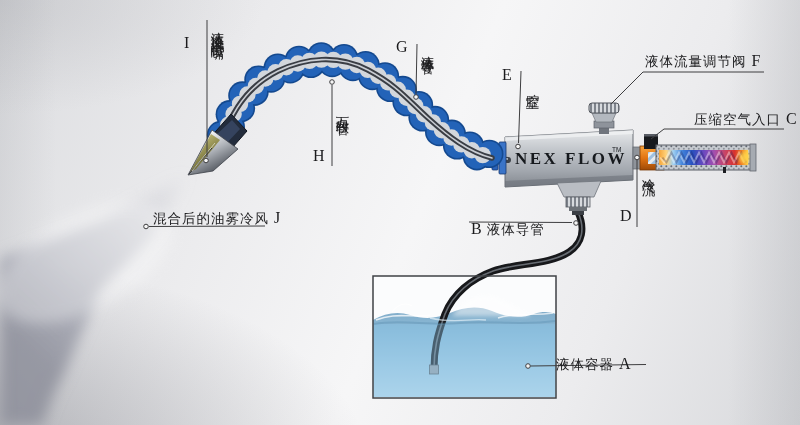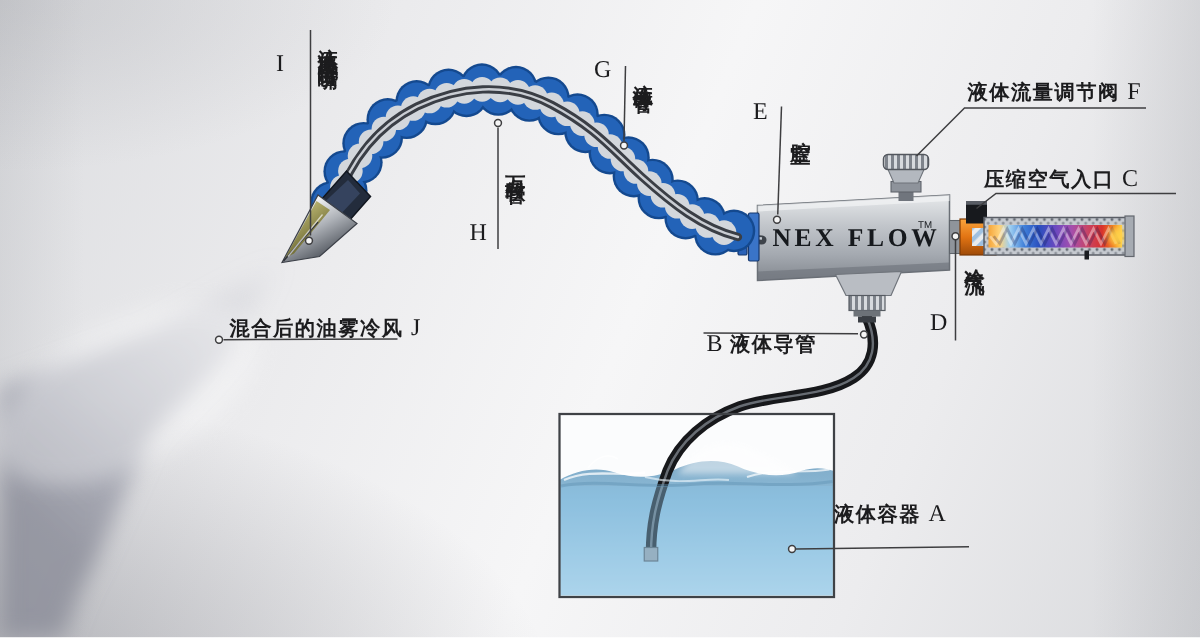--- a/index.html
+++ b/index.html
@@ -11,21 +11,21 @@
   }
   .vignette {
     position:absolute; inset:0; pointer-events:none;
     background:
       radial-gradient(90% 85% at -6% 110%, rgba(105,107,116,.50), rgba(105,107,116,0) 58%),
       radial-gradient(55% 45% at 0% 0%, rgba(140,141,147,.22), rgba(140,141,147,0) 60%),
       linear-gradient(90deg, rgba(150,152,158,.16) 0%, rgba(150,152,158,0) 7%, rgba(150,152,158,0) 91%, rgba(150,152,158,.22) 100%);
   }
   svg.art { position:absolute; inset:0; }
   .hlabel { position:absolute; white-space:nowrap; line-height:1.1; }
-  .cjk { font-size:13.5px; font-weight:700; color:#1c1c1e; letter-spacing:1px; }
+  .cjk { font-size:13.5px; font-weight:400; color:#1c1c1e; letter-spacing:1px; }
   .letter { font-family:"Liberation Serif",serif; font-size:16px; font-weight:500; color:#1b1b1d; }
   .hlabel .letter { margin-left:5px; }
   .hlabel.letter-first .letter { margin-left:0; margin-right:5px; }
   .vlabel { position:absolute; writing-mode:vertical-rl; text-orientation:upright; letter-spacing:2px; }
   .lone-letter { position:absolute; font-family:"Liberation Serif",serif; font-size:16px; color:#1b1b1d; }
 </style>
 </head>
 <body>
 
 <div class="stage">
@@ -312,25 +312,25 @@
 
   <div class="vlabel cjk" style="left:209px; top:21px;">液体冷风混合喷嘴</div>
   <div class="vlabel cjk" style="left:334px; top:106px;">万向软管</div>
   <div class="vlabel cjk" style="left:419px; top:45px;">液体导管</div>
   <div class="vlabel cjk" style="left:524px; top:83px;">腔室</div>
   <div class="vlabel cjk" style="left:640px; top:168px;">冷气流</div>
 
   <div class="hlabel" style="left:645px; top:52px;">
     <span class="cjk">液体流量调节阀</span><span class="letter">F</span>
   </div>
-  <div class="hlabel" style="left:656px; top:110px;">
+  <div class="hlabel" style="left:694px; top:110px;">
     <span class="cjk">压缩空气入口</span><span class="letter">C</span>
   </div>
   <div class="hlabel letter-first" style="left:471px; top:220px;">
     <span class="letter">B</span><span class="cjk">液体导管</span>
   </div>
   <div class="hlabel" style="left:153px; top:209px;">
     <span class="cjk">混合后的油雾冷风</span><span class="letter">J</span>
   </div>
-  <div class="hlabel" style="left:556px; top:333px;">
+  <div class="hlabel" style="left:556px; top:355px;">
     <span class="cjk">液体容器</span><span class="letter">A</span>
   </div>
 </div>
 
 </body></html>

